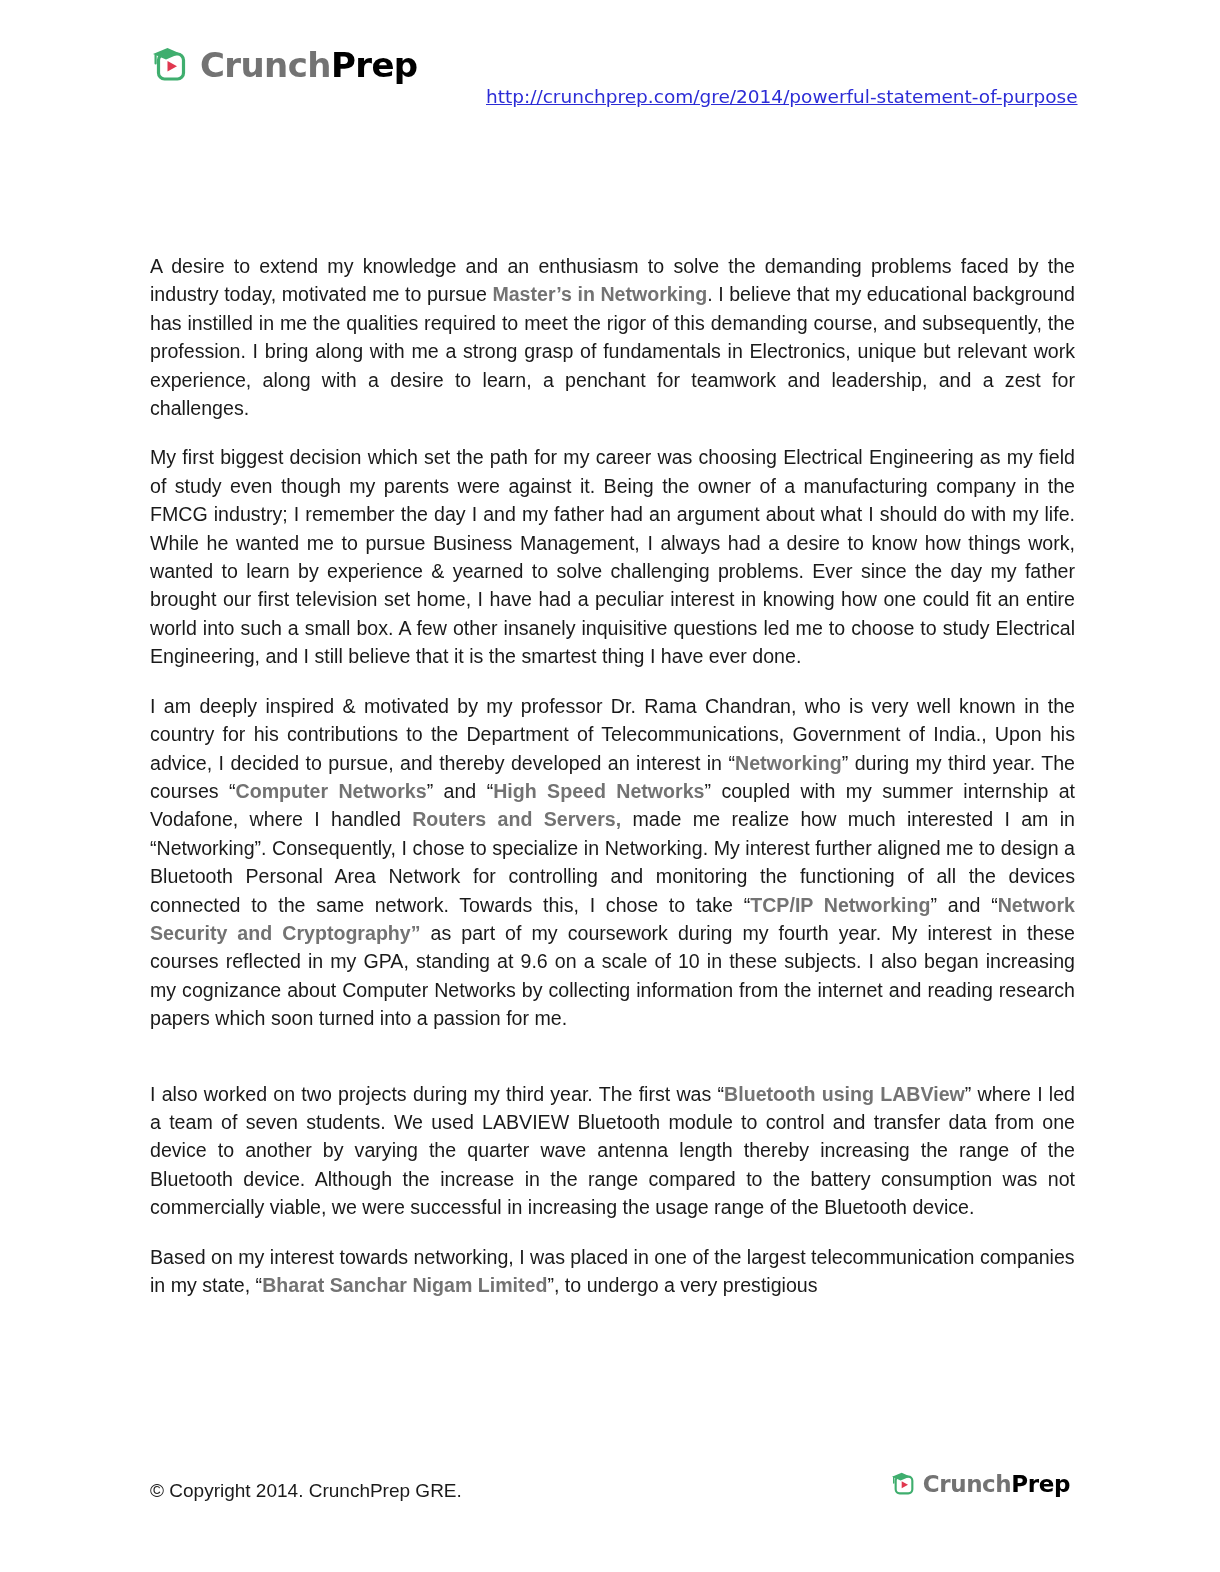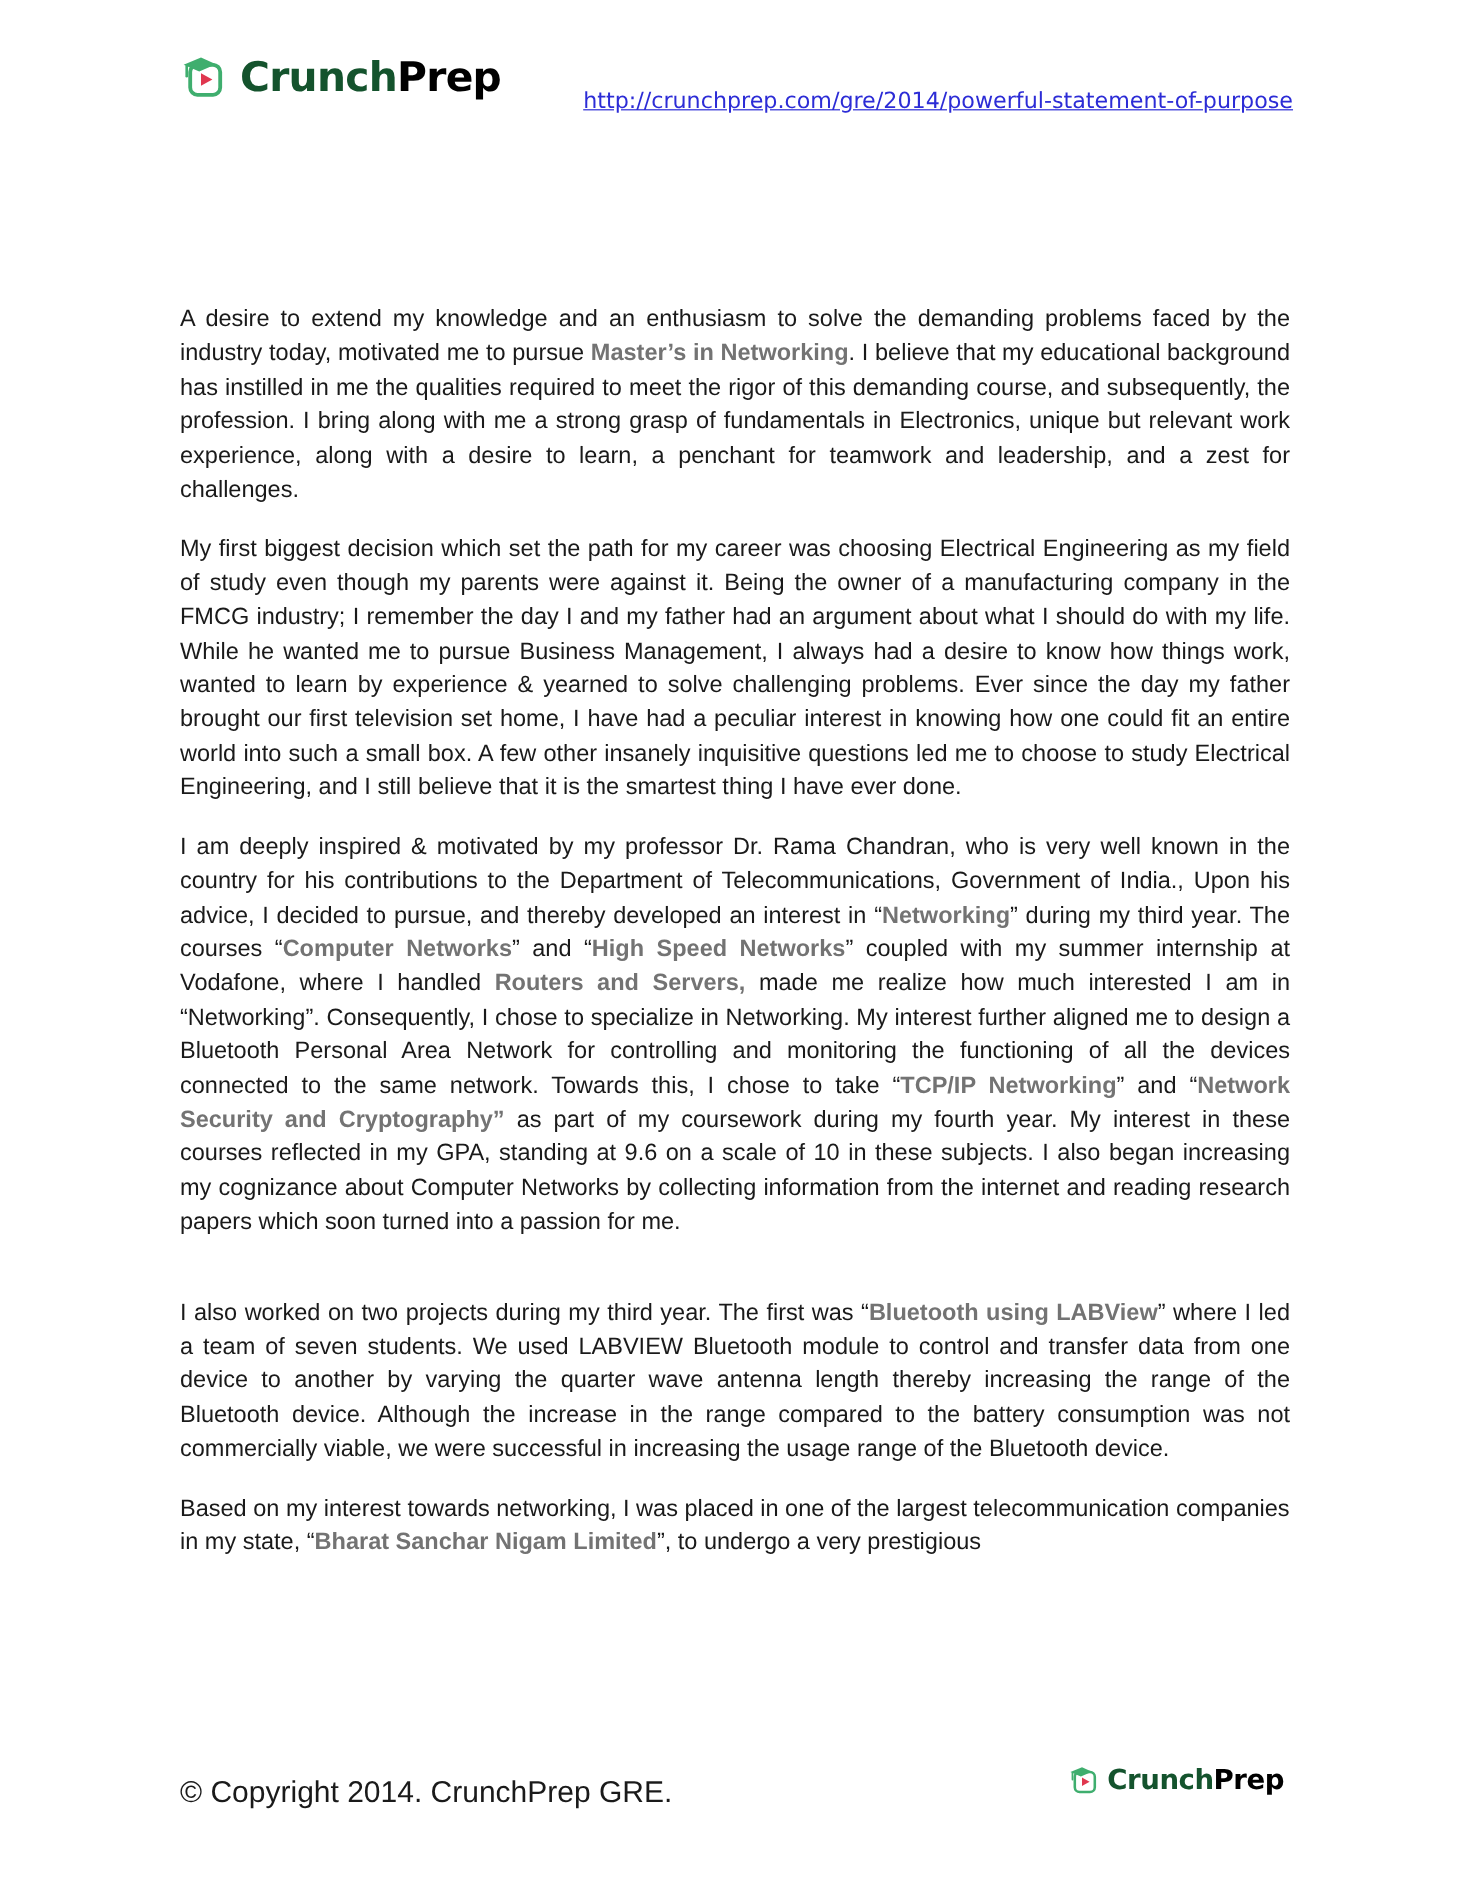--- a/index.html
+++ b/index.html
@@ -48,27 +48,27 @@
   }
 
   .brand-wordmark {
     font-family: "DejaVu Sans", sans-serif;
     font-size: 34px;
     font-weight: bold;
     letter-spacing: -0.6px;
     line-height: 1;
     white-space: nowrap;
   }
-  .wm-crunch { color: #14532d; }
+  .wm-crunch { color: #737373; }
   .wm-prep   { color: #000000; }
 
   .header-url {
     position: absolute;
     left: 336px;
-    top: 30px;
+    top: 42px;
     font-family: "DejaVu Sans", sans-serif;
     font-size: 18.5px;
     color: #2c2cd6;
     text-decoration: underline;
     white-space: nowrap;
   }
 
   
   .doc-title {
     position: absolute;
@@ -114,21 +114,21 @@
     left: 150px;
     right: 150px;
     bottom: 58px;
     height: 44px;
   }
   .footer-copy {
     position: absolute;
     left: 0;
     top: 10px;
     font-family: "Liberation Sans", sans-serif;
-    font-size: 25px;
+    font-size: 19px;
     color: #1a1a1a;
     white-space: nowrap;
   }
   .footer-brand {
     position: absolute;
     right: 0;
     top: 0;
     display: flex;
     align-items: center;
     gap: 5px;

